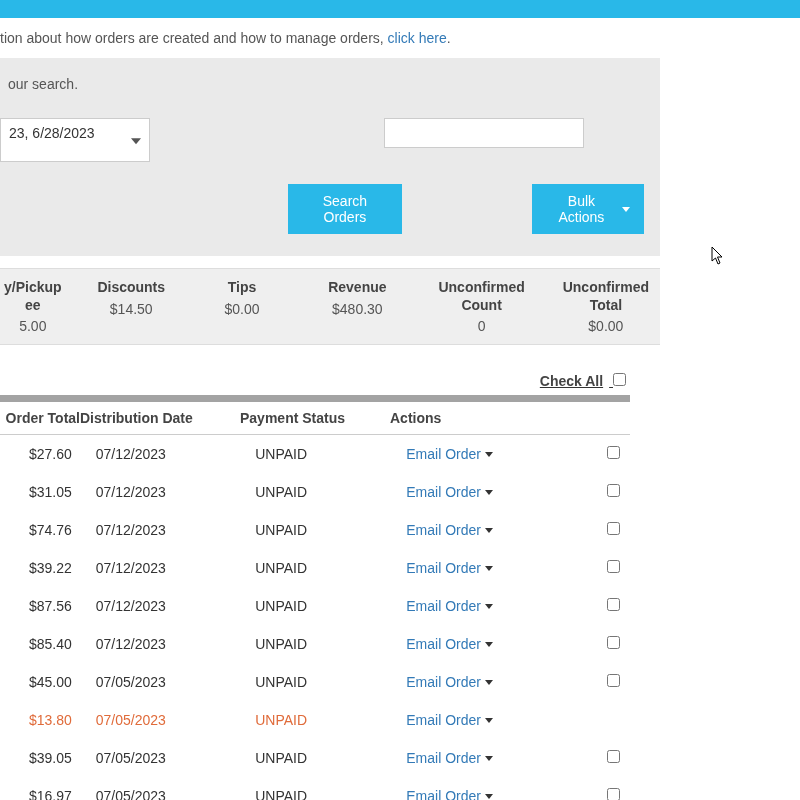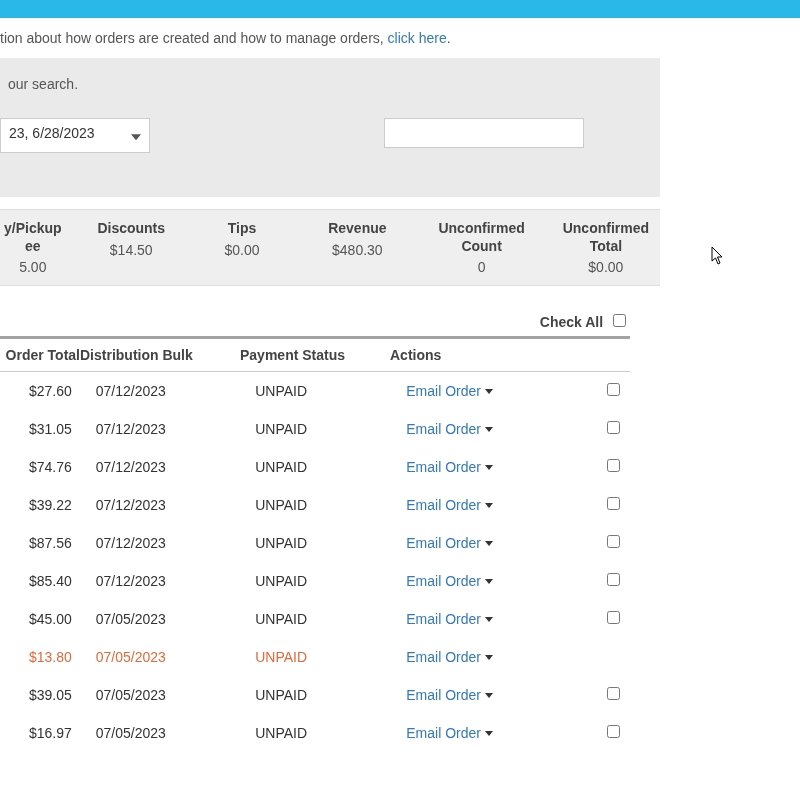--- a/index.html
+++ b/index.html
@@ -42,21 +42,21 @@
     }
     .field-group label {
       display: block;
       font-weight: bold;
       color: #444;
       margin-bottom: 6px;
     }
     .date-select {
       background: #fff;
       border: 1px solid #ccc;
-      padding: 6px 24px 11px 8px;
+      padding: 6px 24px 20px 8px;
       font-size: 14px;
       width: 150px;
       position: relative;
       cursor: pointer;
     }
     .date-select::after {
       content: '';
       position: absolute;
       right: 8px;
       top: 50%;
@@ -120,21 +120,22 @@
     }
     .sc1{width:68px;} .sc2{width:110px;} .sc3{width:100px;} .sc4{width:120px;} .sc5{width:120px;} .sc6{width:120px;}
 
     .table-wrap {
       margin-right: 170px;
       margin-top: 22px;
     }
     .check-all-row {
       text-align: right;
       padding: 6px 4px;
-      border-bottom: 3px solid #a3a3a3;
+      border-bottom: 7px solid #a3a3a3;
+      text-decoration: underline;
     }
     .check-all-row label {
       font-weight: bold;
       color: #444;
       margin-right: 6px;
     }
     .table-head, .table-row {
       display: flex;
       align-items: center;
     }
@@ -197,20 +198,29 @@
   <div class="search-row">
     <div class="field-group">
       <div class="date-select">
         <span>23, 6/28/2023</span>
       </div>
     </div>
     <div class="field-group order-id-group">
       <input type="text" class="order-id-input" value="" style="">
     </div>
   </div>
+  <div class="button-row">
+    <button class="btn">
+      <span>Search Orders</span>
+    </button>
+    <button class="btn">
+      <span>Bulk Actions</span>
+      <span class="caret-down"></span>
+    </button>
+  </div>
 </div>
 
 <div class="summary-bar">
   <div class="summary-col sc1">
     <div class="hdr">y/Pickup<br>ee</div>
     <div class="val">5.00</div>
   </div>
   <div class="summary-col sc2">
     <div class="hdr">Discounts</div>
     <div class="val">$14.50</div>
@@ -233,21 +243,21 @@
   </div>
 </div>
 
 <div class="table-wrap">
   <div class="check-all-row">
     <label>Check All</label>
     <input type="checkbox" style="">
   </div>
   <div class="table-head">
     <div class="col-total">Order Total</div>
-    <div class="col-date">Distribution Bulk</div>
+    <div class="col-date">Distribution Date</div>
     <div class="col-status">Payment Status</div>
     <div class="col-actions">Actions</div>
     <div class="col-check"></div>
   </div>
   <div id="rows">
       <div class="table-row">
         <div class="col-total">$27.60</div>
         <div class="col-date">07/12/2023</div>
         <div class="col-status">UNPAID</div>
         <div class="col-actions"><span class="email-link">

